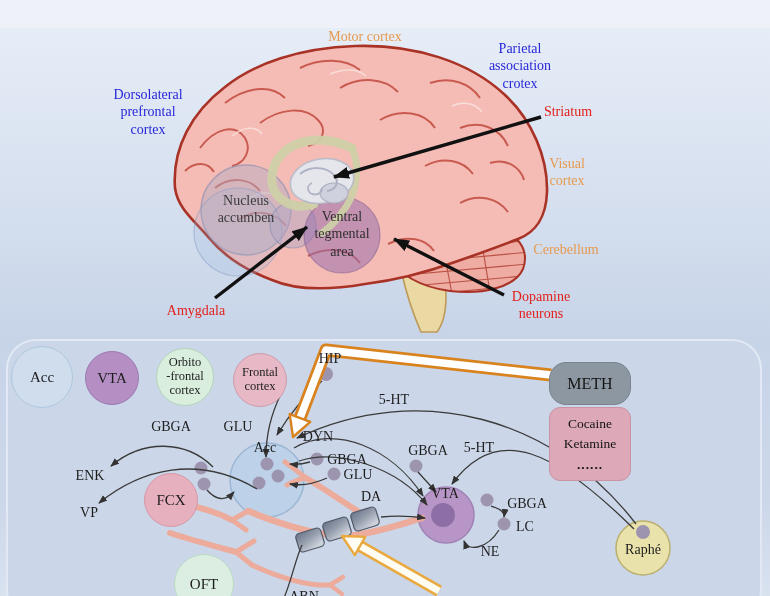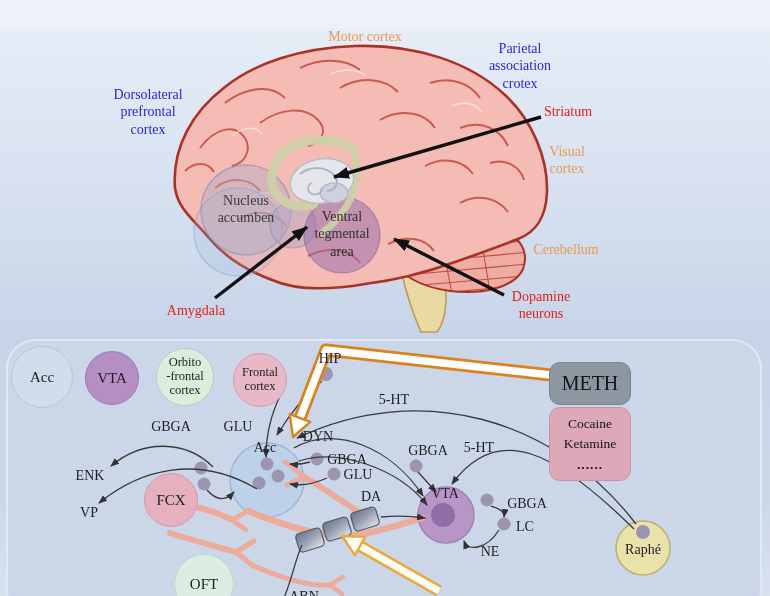--- a/index.html
+++ b/index.html
@@ -191,21 +191,21 @@
     <div>Parietal</div>
       <div>association</div>
       <div>crotex</div>
   </div>
   <div class="lbl blue" style="left:148px;top:84px">
     <div>Dorsolateral</div>
       <div>prefrontal</div>
       <div>cortex</div>
   </div>
   <div class="lbl red" style="left:568px;top:84px">Striatum</div>
-  <div class="lbl orange" style="left:567px;top:132px">
+  <div class="lbl orange" style="left:567px;top:144px">
     <div>Visual</div>
       <div>cortex</div>
   </div>
   <div class="lbl orange" style="left:566px;top:222px">Cerebellum</div>
   <div class="lbl" style="left:246px;top:181px;color:#3a3a3a">
     <div>Nucleus</div>
       <div>accumben</div>
   </div>
   <div class="lbl" style="left:342px;top:206px;color:#2f2f2f">
     <div>Ventral</div>
@@ -227,21 +227,21 @@
   <div class="node" style="left:156px;top:320px;width:58px;height:58px;background:#daeede;border:1.5px solid #b2d4ba;font-size:12.5px;line-height:1.1">
     <span>Orbito</span>
       <span>-frontal</span>
       <span>cortex</span>
   </div>
   <div class="node" style="left:233px;top:325px;width:54px;height:54px;background:#e7b9c6;border:1.5px solid #cf9cab;font-size:12.5px;line-height:1.1">
     <span>Frontal</span>
       <span>cortex</span>
   </div>
 
-  <div class="box" style="left:549px;top:334px;width:82px;height:43px;border-radius:11px;background:#8d97a1;border:1px solid #7a848e;font-size:20px">
+  <div class="box" style="left:549px;top:334px;width:82px;height:43px;border-radius:17px;background:#8d97a1;border:1px solid #7a848e;font-size:16px">
       <span>METH</span>
     </div>
   <div class="box" style="left:549px;top:379px;width:82px;height:74px;border-radius:11px;background:#dda9b8;border:1px solid #c893a3;font-size:13.5px;justify-content:space-evenly;padding:3px 0">
     <span>Cocaine</span>
       <span>Ketamine</span>
     <span style="font-weight:bold;letter-spacing:1px">......</span>
   </div>
 
   <div class="node" style="left:174px;top:526px;width:60px;height:60px;background:#dceee1;border:1.5px solid #badbc4;font-size:15px">
       <span>OFT</span>

